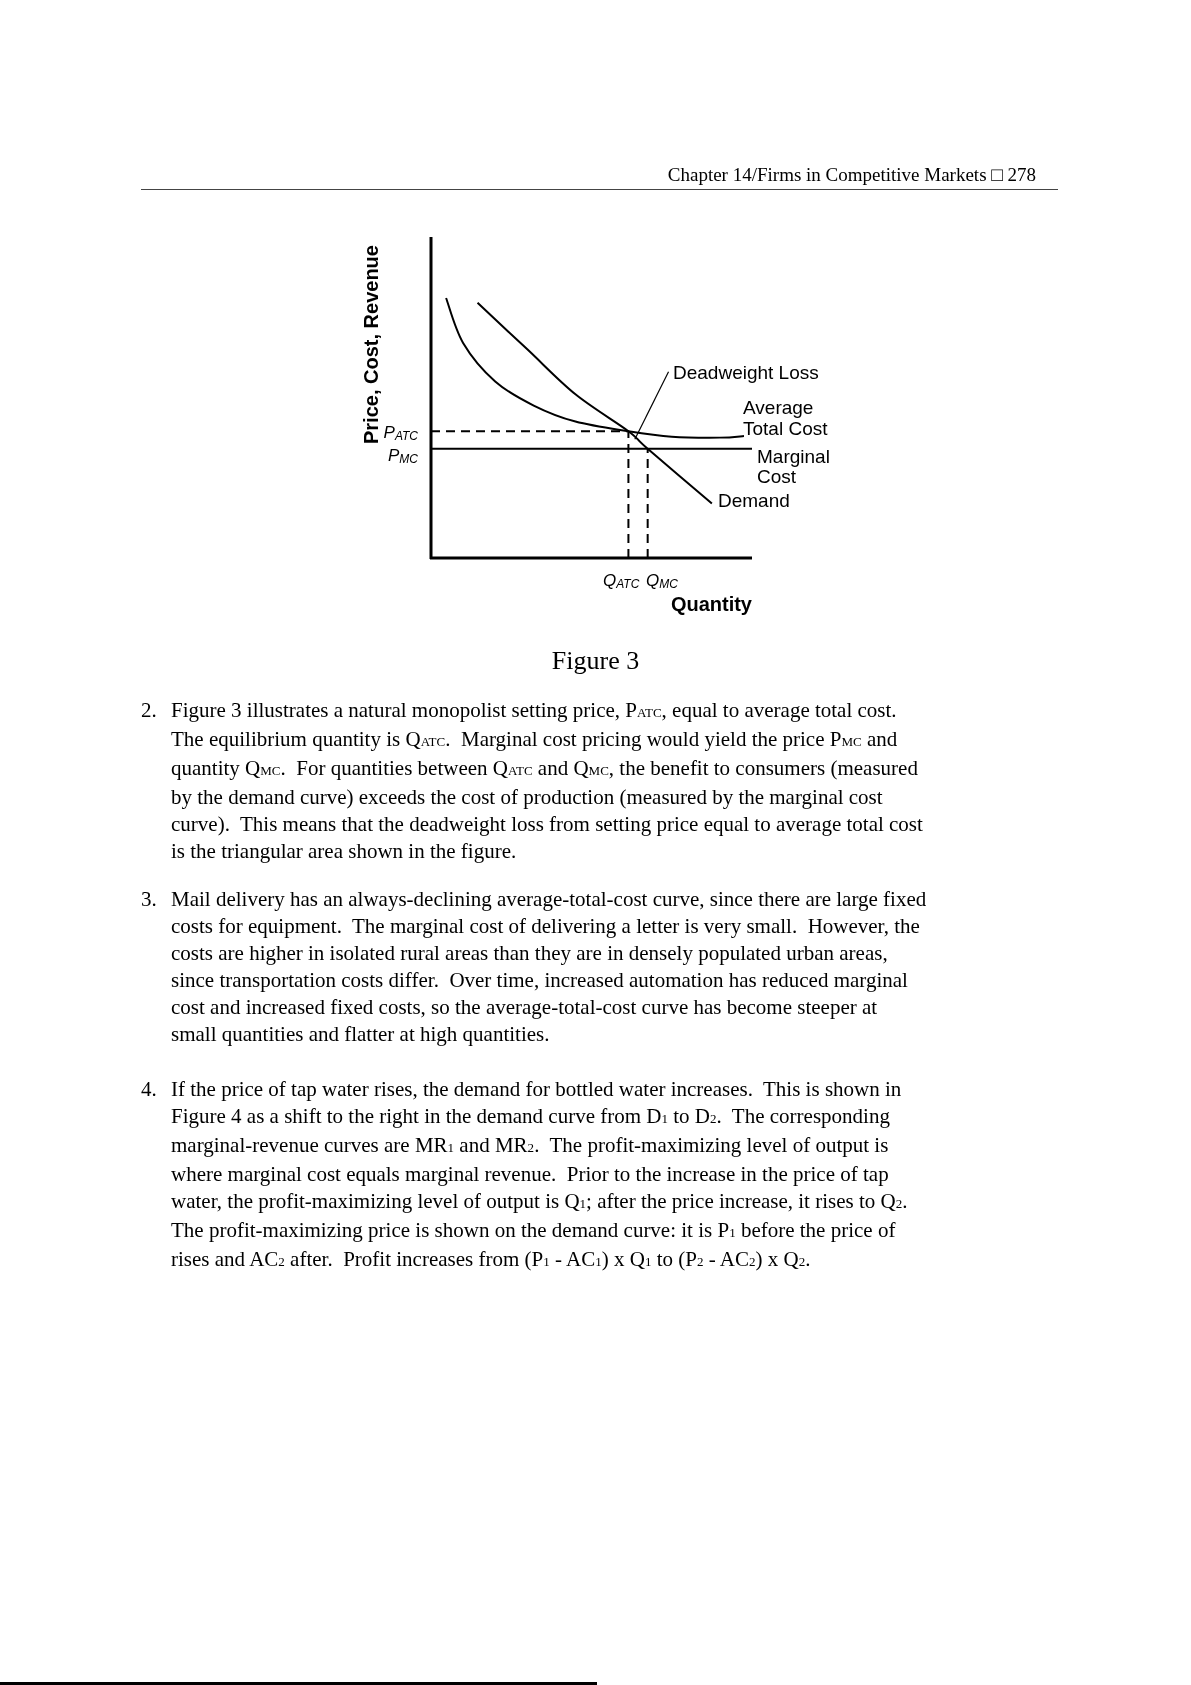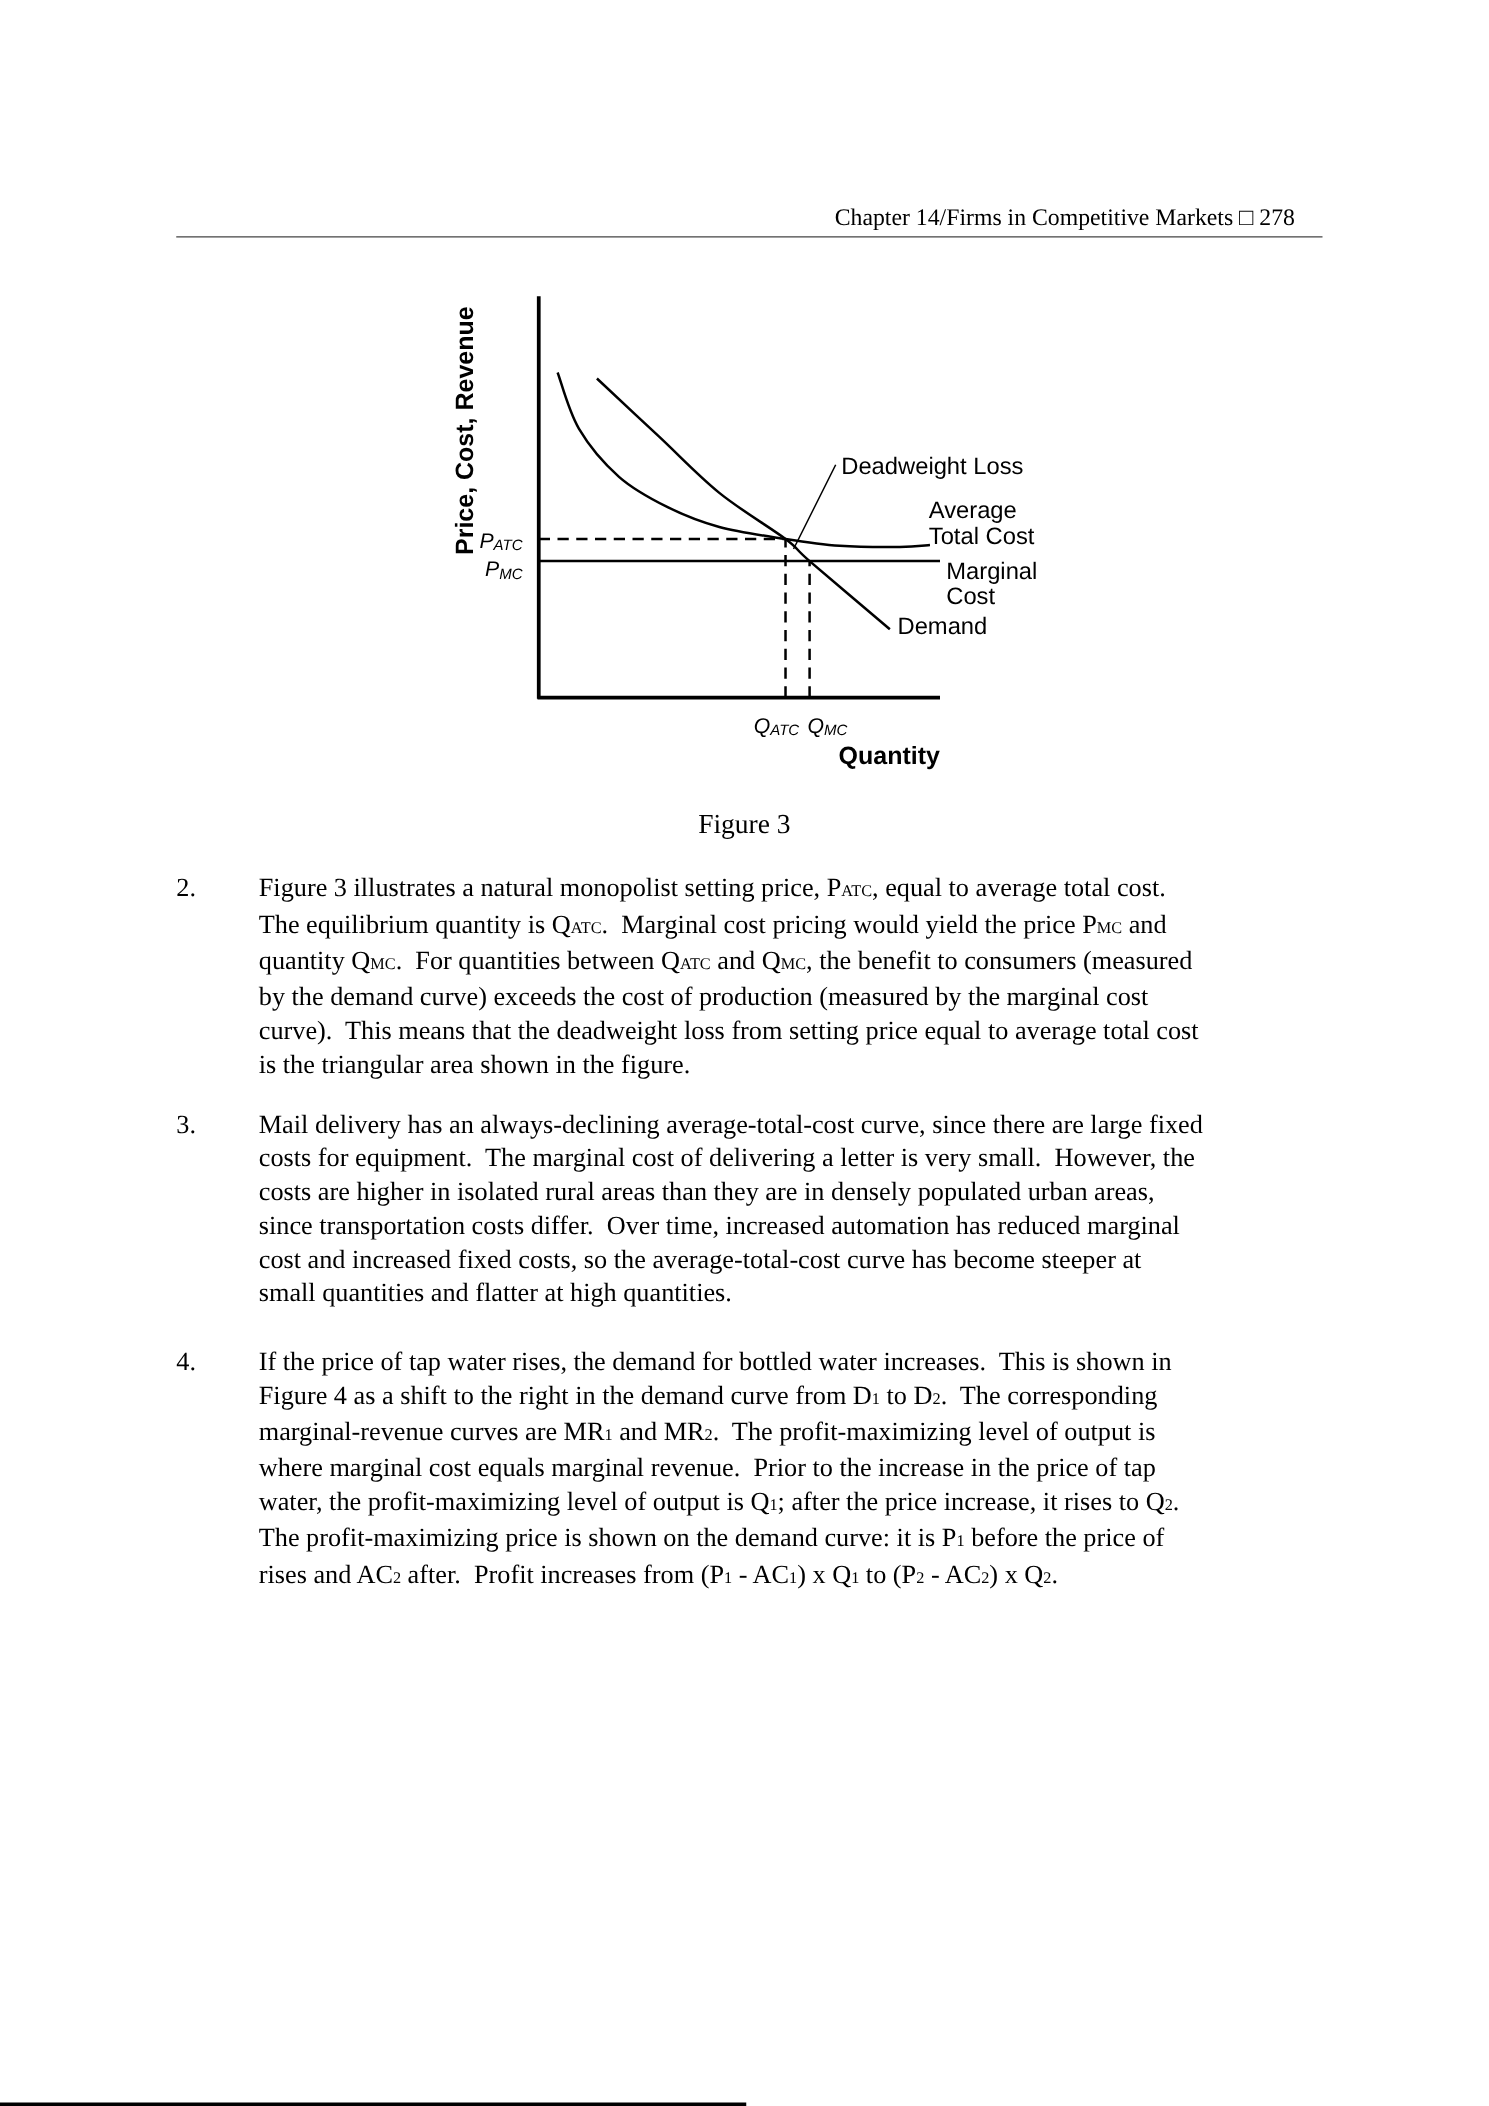--- a/index.html
+++ b/index.html
@@ -4,24 +4,24 @@
 <style>
   html, body { margin:0; padding:0; background:#ffffff; }
   body { width:1191px; height:1685px; position:relative; overflow:hidden; color:#000; }
   .serif { font-family: "Liberation Serif", "DejaVu Serif", serif; }
   .sans { font-family: "Liberation Sans", "DejaVu Sans", sans-serif; }
   #running-header { position:absolute; left:141px; width:917px; top:160px; height:30px; }
   #running-header .text { position:absolute; right:22px; top:4px; font-size:19px; white-space:nowrap; }
   #running-header .rule { position:absolute; left:0; right:0; bottom:0; height:0; border-top:1.5px solid #444; }
   #figure { position:absolute; left:0; top:0; width:1191px; height:700px; pointer-events:none; }
   #figure svg { position:absolute; left:0; top:0; }
-  .caption { position:absolute; left:0; width:1191px; top:646px; text-align:center; font-size:22px; }
+  .caption { position:absolute; left:0; width:1191px; top:646px; text-align:center; font-size:26px; }
   .para { position:absolute; left:141px; width:920px; font-size:21px; line-height:27px; }
   .para .num { position:absolute; left:0; top:0; }
-  .para .body { margin-left:66px; }
+  .para .body { margin-left:30px; }
   sub { font-size:0.62em; vertical-align:baseline; position:relative; top:0; letter-spacing:0; }
   #bottom-rule { position:absolute; left:0; width:597px; top:1682px; height:3px; background:#000; }
 </style>
 </head>
 <body>
 
 <div id="running-header">
   <span class="text serif">Chapter 14/Firms in Competitive Markets □ 278</span>
   <div class="rule"></div>
 </div>

